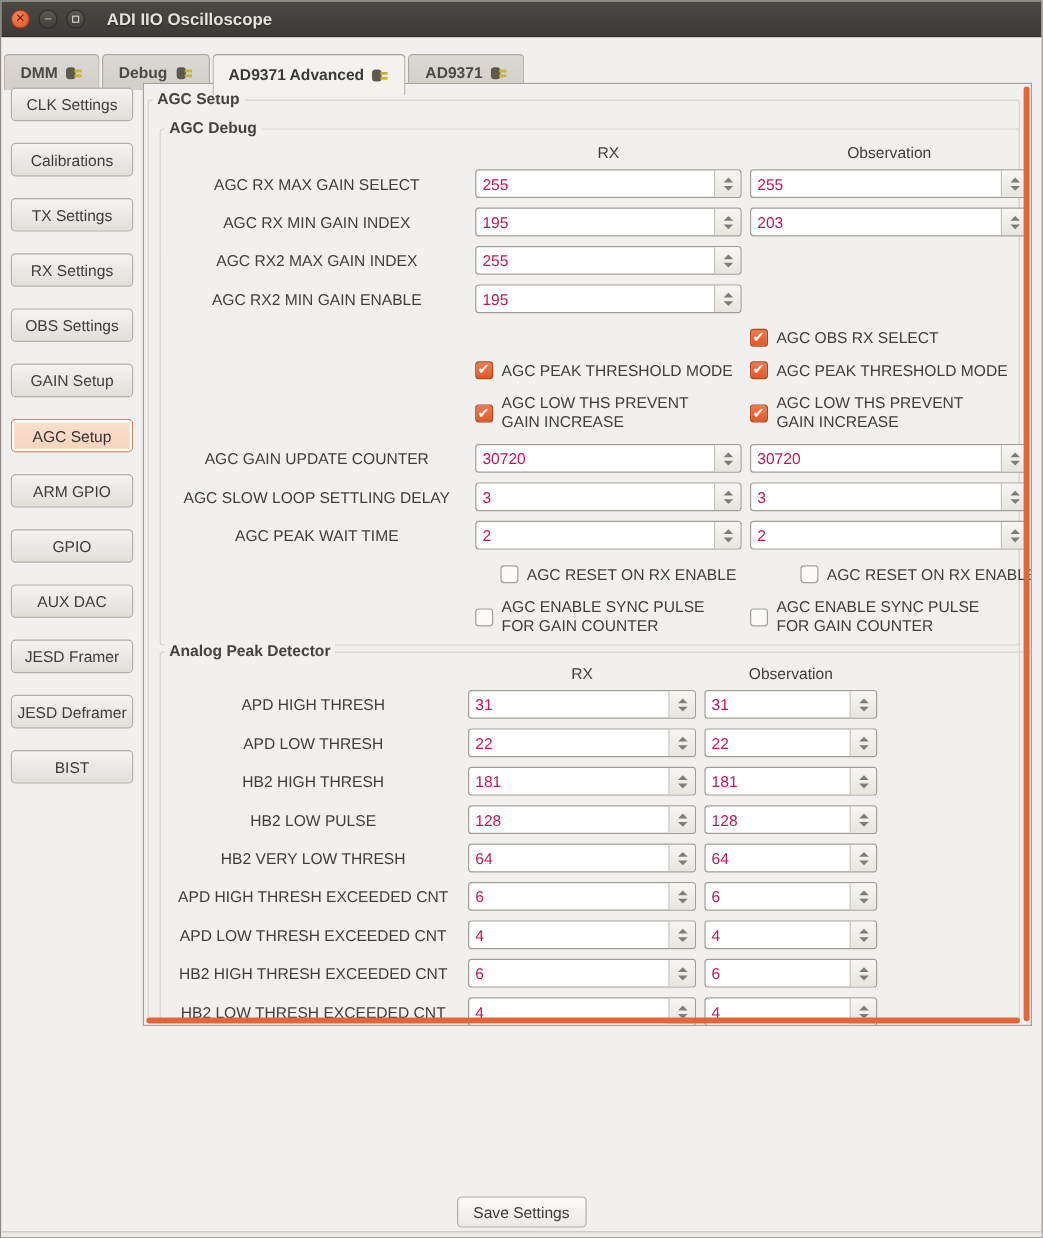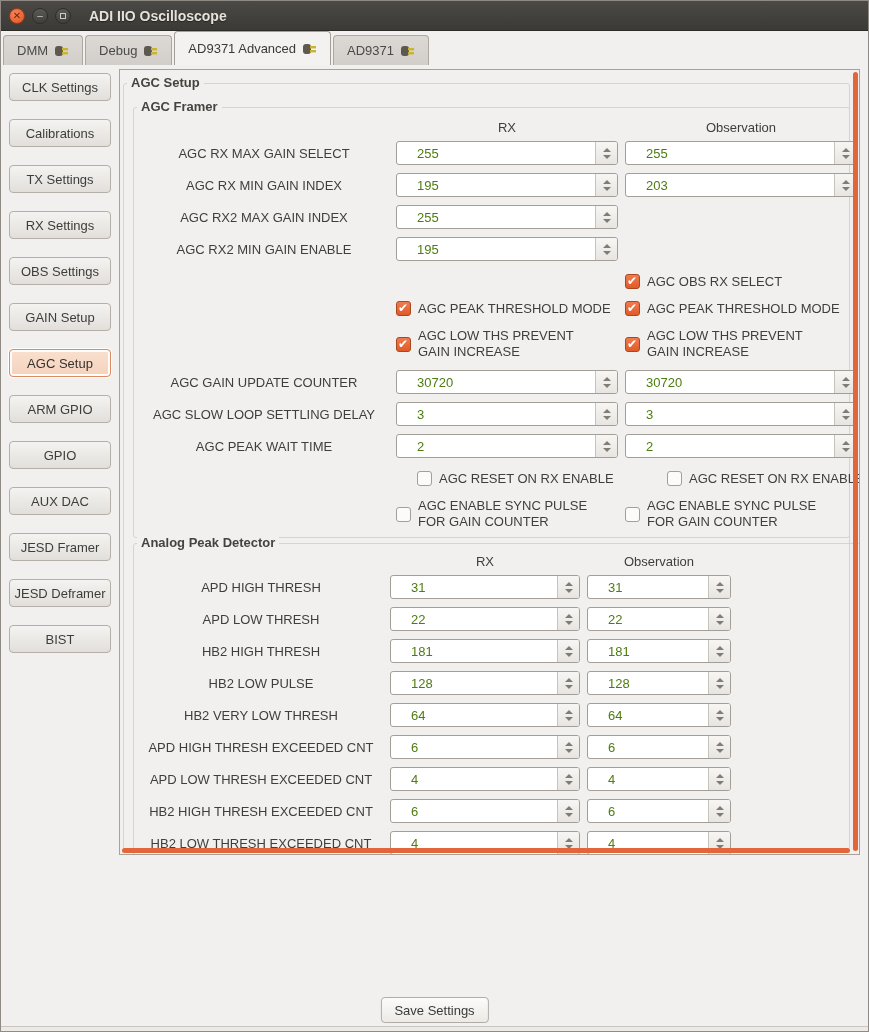--- a/index.html
+++ b/index.html
@@ -14,22 +14,22 @@
     display:inline-flex;align-items:center;justify-content:center;
     font-size:10px;line-height:1;}
   .winbtn.close{background:radial-gradient(circle at 35% 30%,#f5835c,#e1541f);
     border:1px solid #9c3a12;color:#6b2508;margin-left:8px;}
   .winbtn.min,.winbtn.max{background:linear-gradient(#5b5954,#403f3b);
     border:1px solid #2e2d2a;color:#cfccc6;}
   .winbtn.max .sq{width:6px;height:6px;border:1px solid #cfccc6;display:block;}
   .title-text{color:#e6e2da;font-weight:bold;font-size:14px;margin-left:18px;
     text-shadow:0 1px 1px #222;}
   
-  .tabbar{position:absolute;left:0;top:30px;width:100%;height:34px;
-    display:flex;align-items:flex-end;padding-left:2px;}
+  .tabbar{position:absolute;left:0;top:44px;width:100%;height:34px;
+    display:flex;padding-left:2px;font-weight:bold;}
   .tab{height:30px;display:flex;align-items:center;gap:7px;padding:0 13px;
     background:linear-gradient(#dcd8d4,#d2cec9);border:1px solid #aca79f;
     border-bottom:none;border-radius:4px 4px 0 0;margin-right:2px;
     font-size:13px;color:#4a4a48;position:relative;}
   .tab.active{height:34px;background:#f4f2f0;color:#3a3a38;
     border-color:#a39e97;z-index:3;}
   .plug{display:inline-block;}
   
   .sidebar{position:absolute;left:8px;top:72px;width:102px;}
   .side-btn{width:100%;height:28px;margin-bottom:18px;
@@ -55,22 +55,22 @@
   
   .row{display:grid;column-gap:7px;align-items:center;}
   .row.cfg{grid-template-columns:250px 222px 232px;margin-bottom:8px;}
   .row.apd{grid-template-columns:244px 190px 144px;margin-bottom:8px;}
   .row.hdr{margin-bottom:5px;height:18px;}
   .hdr-cell{text-align:center;font-size:13px;color:#3f3e3c;}
   .lbl{text-align:center;font-size:13px;color:#3f3e3c;white-space:nowrap;}
   
   .spin{height:24px;background:#fff;border:1px solid #a39e97;border-radius:3px;
     display:flex;align-items:stretch;overflow:hidden;}
-  .spin-val{flex:1;display:flex;align-items:center;padding-left:20px;
-    font-size:13px;color:#4d7c0f;}
+  .spin-val{flex:1;display:flex;align-items:center;padding-left:5px;
+    font-size:13px;color:#be185d;}
   .spin-btns{width:22px;border-left:1px solid #c6c2bc;
     background:linear-gradient(#f7f6f4,#e8e5e1);display:flex;flex-direction:column;
     align-items:center;justify-content:center;gap:3px;}
   .arr-up{width:0;height:0;border-left:4px solid transparent;
     border-right:4px solid transparent;border-bottom:4px solid #817c75;}
   .arr-dn{width:0;height:0;border-left:4px solid transparent;
     border-right:4px solid transparent;border-top:4px solid #817c75;}
   
   .cbcell{display:flex;align-items:center;gap:7px;}
   .cb{width:15px;height:15px;border-radius:3px;flex:0 0 auto;
@@ -155,21 +155,21 @@
   </div>
 
   <div class="viewport">
     <div class="vscroll"></div>
     <div class="hscroll"></div>
 
     <div class="frame outer-frame">
       <span class="legend">AGC Setup</span>
 
       <div class="frame frame-config">
-        <span class="legend">AGC Framer</span>
+        <span class="legend">AGC Debug</span>
 
         <div class="row cfg hdr">
           <div></div>
           <div class="hdr-cell">RX</div>
           <div class="hdr-cell">Observation</div>
         </div>
 
         <div class="row cfg">
           <div class="lbl">AGC RX MAX GAIN SELECT</div>
           <div class="spin">

